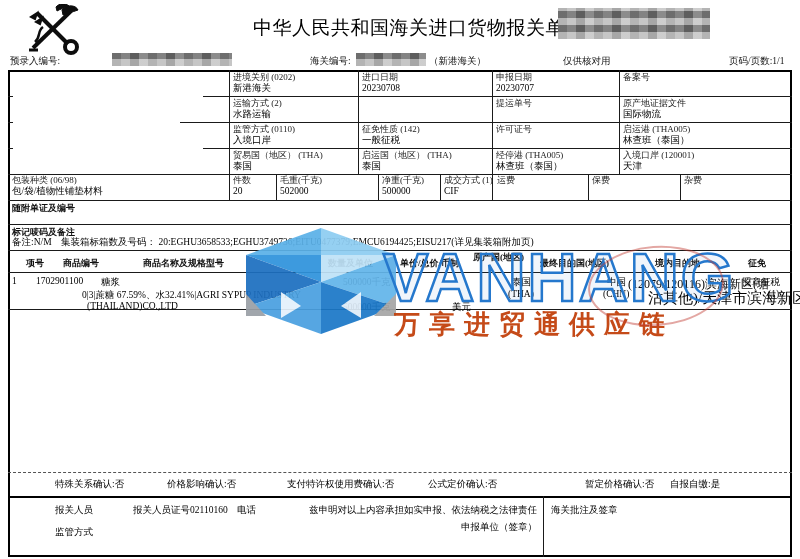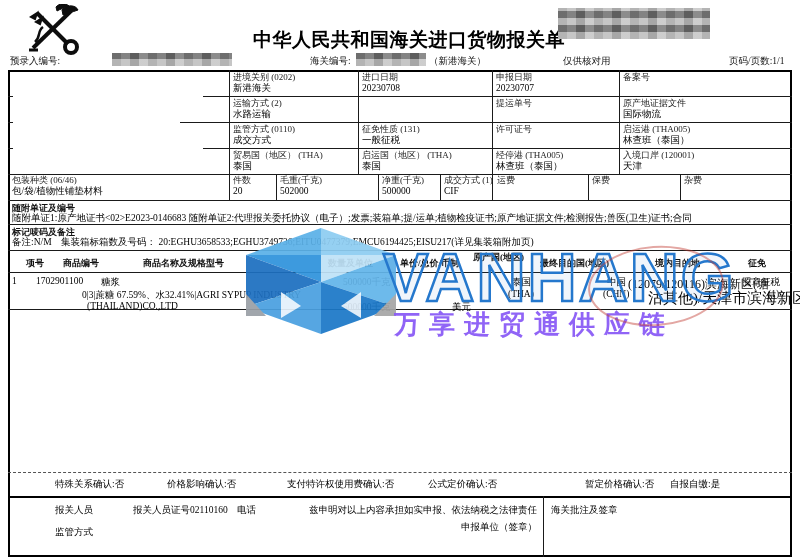--- a/index.html
+++ b/index.html
@@ -13,32 +13,32 @@
   .vl{position:absolute;width:1px;background:#1a1a1a;}
   .hl.dash{background:none;border-top:1px dashed #555;height:0;}
   .hl.thick{height:2px;background:#000;}
   .form-border{position:absolute;left:8px;top:70px;width:784px;height:487px;
         border:2px solid #000;box-sizing:border-box;}
   .redact{position:absolute;
      background:
        repeating-linear-gradient(0deg,rgba(255,255,255,.35) 0 7px,rgba(0,0,0,.22) 7px 14px),
        repeating-linear-gradient(90deg,#8c8c8c 0 9px,#a8a8a8 9px 18px,#787878 18px 27px,#b3b3b3 27px 36px);
      }
-  .title{position:absolute;font-size:19px;font-weight:bold;letter-spacing:.5px;color:#000;margin-top:12px;}
+  .title{position:absolute;font-size:19px;font-weight:normal;letter-spacing:.5px;color:#000;}
   .meta{position:absolute;font-size:9.5px;color:#111;}
   .goods-hdr{position:absolute;font-size:9px;font-weight:bold;color:#111;white-space:nowrap;}
   .goods-txt{position:absolute;font-size:9.5px;color:#000;white-space:nowrap;}
   .sec-lbl{position:absolute;font-size:9px;font-weight:bold;color:#111;white-space:nowrap;}
   .sec-txt{position:absolute;font-size:9.5px;color:#000;white-space:nowrap;}
   .confirm{position:absolute;font-size:9.5px;color:#000;white-space:nowrap;}
   .wm-brand{position:absolute;left:383px;top:243px;font-family:"Liberation Sans","DejaVu Sans",sans-serif;
      font-size:68px;font-weight:600;letter-spacing:2px;
      color:rgba(37,120,205,0.07);-webkit-text-stroke:2.5px #2578cd;line-height:1;}
   .wm-cn{position:absolute;left:394px;top:311px;font-family:"Liberation Sans","DejaVu Sans",sans-serif;
-     font-size:26px;font-weight:600;letter-spacing:9px;color:#8b5cf6;opacity:.95;line-height:1;}
+     font-size:26px;font-weight:600;letter-spacing:9px;color:#c2410c;opacity:.95;line-height:1;}
   .stamp{position:absolute;left:588px;top:246px;width:132px;height:76px;border-radius:50%;
      border:2px solid rgba(194,59,52,.45);transform:rotate(-4deg);}
   .cube{position:absolute;left:246px;top:226px;opacity:.93;}
 </style>
 </head>
 <body>
 
 <div id="page">
 
   <svg class="c" style="left:26px;top:4px" width="54" height="52" viewBox="0 0 54 52">
@@ -122,24 +122,24 @@
     <div class="lbl">提运单号</div>
     <div class="val"></div>
   </div>
   <div class="cell" style="left:623px;top:99px">
     <div class="lbl">原产地证据文件</div>
     <div class="val">国际物流</div>
   </div>
 
   <div class="cell" style="left:233px;top:125px">
     <div class="lbl">监管方式 (0110)</div>
-    <div class="val">成交方式</div>
+    <div class="val">入境口岸</div>
   </div>
   <div class="cell" style="left:362px;top:125px">
-    <div class="lbl">征免性质 (131)</div>
+    <div class="lbl">征免性质 (142)</div>
     <div class="val">一般征税</div>
   </div>
   <div class="cell" style="left:496px;top:125px">
     <div class="lbl">许可证号</div>
     <div class="val"></div>
   </div>
   <div class="cell" style="left:623px;top:125px">
     <div class="lbl">启运港 (THA005)</div>
     <div class="val">林查班（泰国）</div>
   </div>
@@ -155,21 +155,21 @@
   <div class="cell" style="left:496px;top:151px">
     <div class="lbl">经停港 (THA005)</div>
     <div class="val">林查班（泰国）</div>
   </div>
   <div class="cell" style="left:623px;top:151px">
     <div class="lbl">入境口岸 (120001)</div>
     <div class="val">天津</div>
   </div>
 
   <div class="cell" style="left:12px;top:176px">
-    <div class="lbl">包装种类 (06/46)</div>
+    <div class="lbl">包装种类 (06/98)</div>
     <div class="val">包/袋/植物性铺垫材料</div>
   </div>
   <div class="cell" style="left:233px;top:176px">
     <div class="lbl">件数</div>
     <div class="val">20</div>
   </div>
   <div class="cell" style="left:280px;top:176px">
     <div class="lbl">毛重(千克)</div>
     <div class="val">502000</div>
   </div>
@@ -188,21 +188,20 @@
   <div class="cell" style="left:592px;top:176px">
     <div class="lbl">保费</div>
     <div class="val"></div>
   </div>
   <div class="cell" style="left:684px;top:176px">
     <div class="lbl">杂费</div>
     <div class="val"></div>
   </div>
 
   <div class="sec-lbl" style="left:12px;top:202px">随附单证及编号</div>
-  <div class="sec-txt" style="left:12px;top:212px">随附单证1:原产地证书&lt;02&gt;E2023-0146683 随附单证2:代理报关委托协议（电子）;发票;装箱单;提/运单;植物检疫证书;原产地证据文件;检测报告;兽医(卫生)证书;合同</div>
   <div class="sec-lbl" style="left:12px;top:226px">标记唛码及备注</div>
   <div class="sec-txt" style="left:12px;top:236px">备注:N/M　集装箱标箱数及号码： 20:EGHU3658533;EGHU3749736;EITU0477379;EMCU6194425;EISU217(详见集装箱附加页)</div>
 
   <div class="goods-hdr" style="left:26px;top:257px">项号</div>
   <div class="goods-hdr" style="left:63px;top:257px">商品编号</div>
   <div class="goods-hdr" style="left:143px;top:257px">商品名称及规格型号</div>
   <div class="goods-hdr" style="left:328px;top:257px">数量及单位</div>
   <div class="goods-hdr" style="left:400px;top:257px">单价/总价/币制</div>
   <div class="goods-hdr" style="left:473px;top:251px">原产国(地区)</div>
   <div class="goods-hdr" style="left:540px;top:257px">最终目的国(地区)</div>

